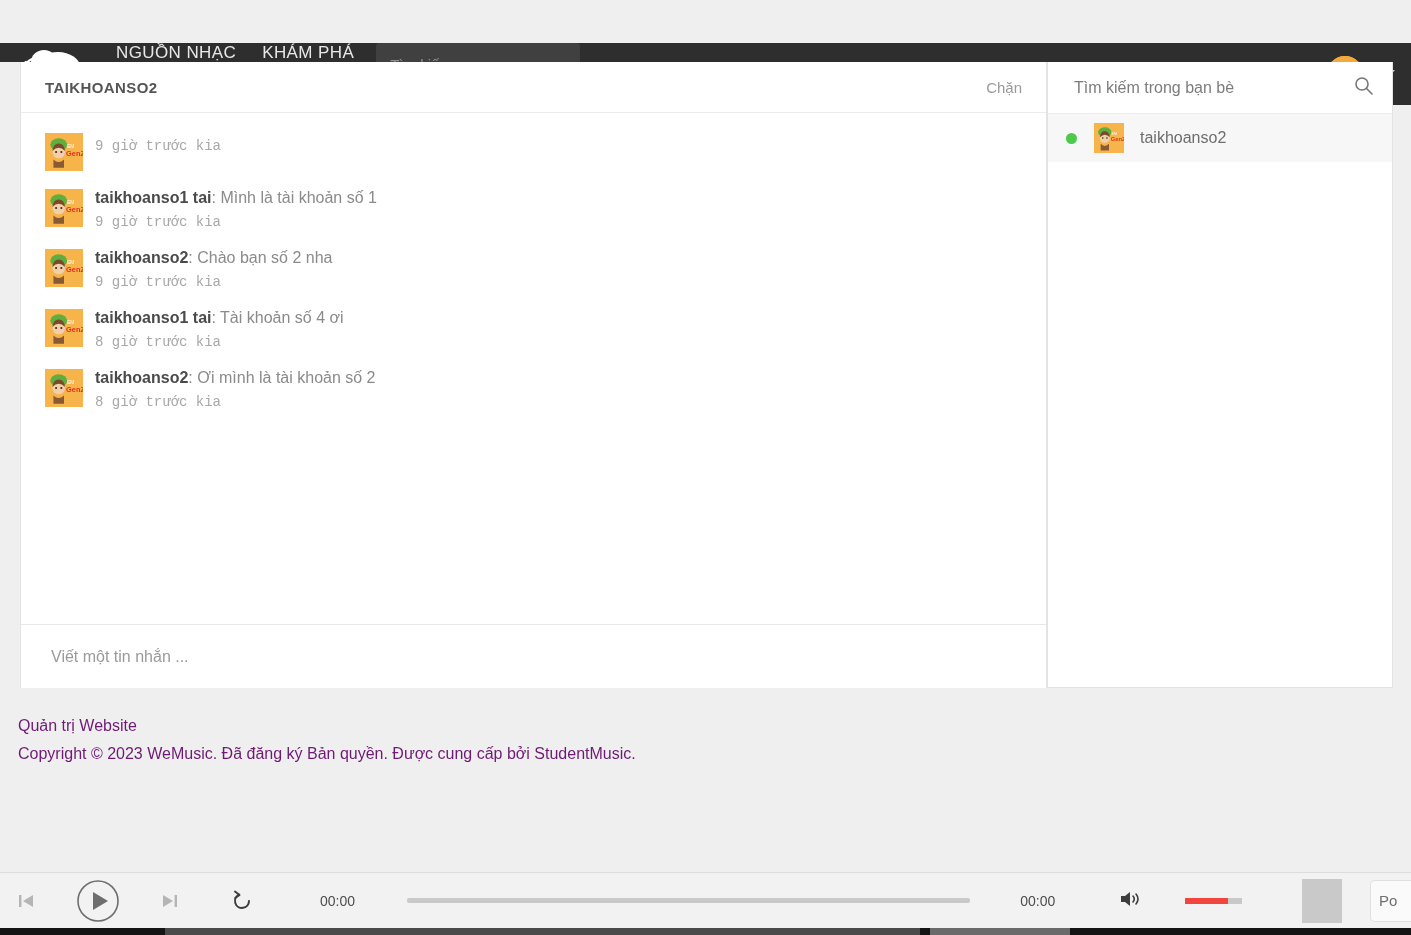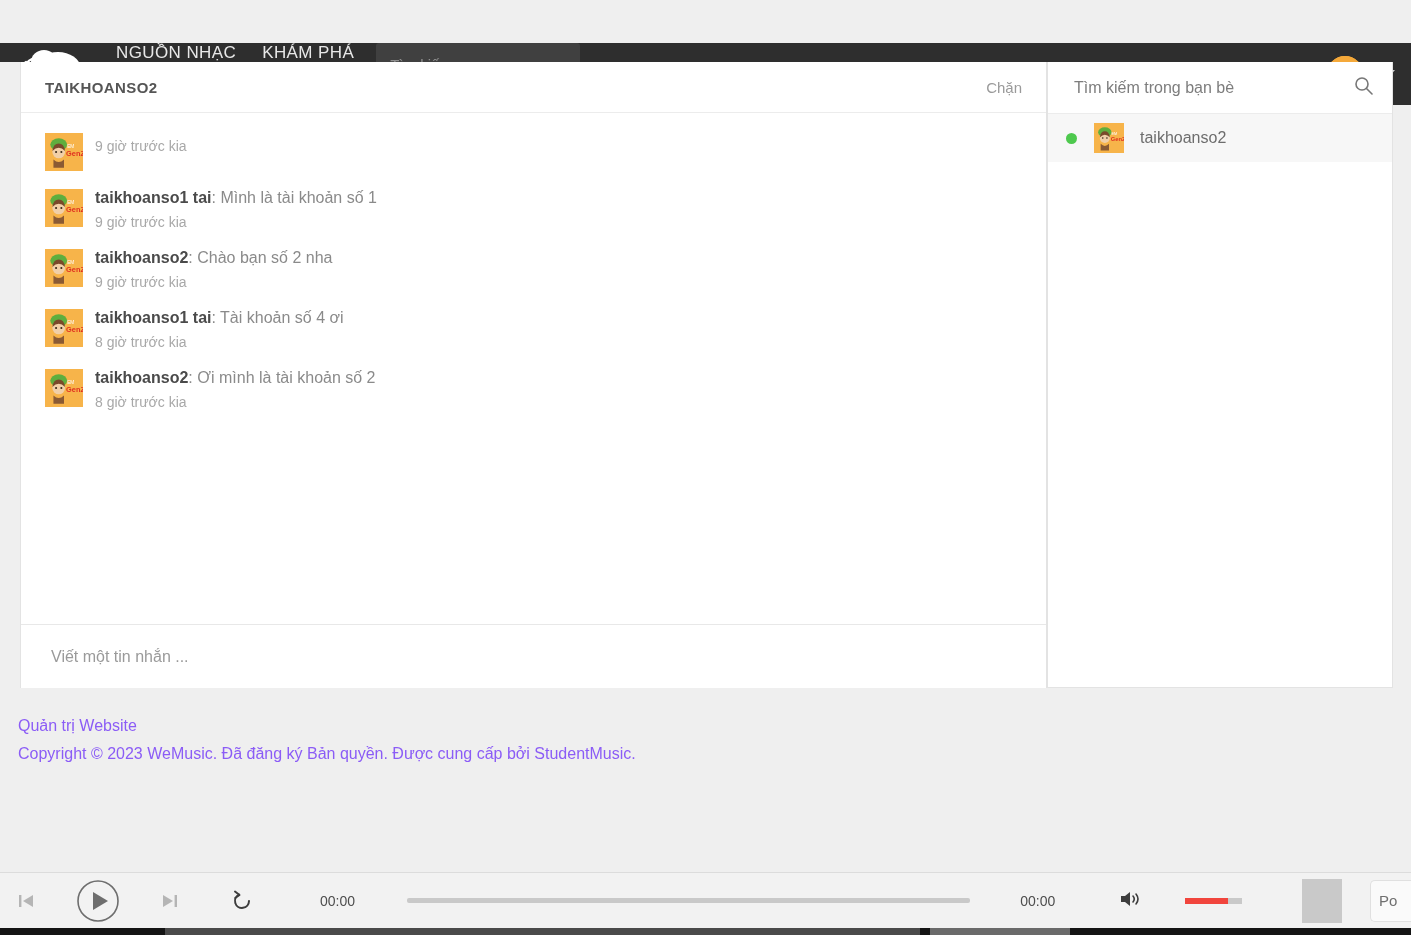--- a/index.html
+++ b/index.html
@@ -62,21 +62,21 @@
   }
   .msg-list { padding: 10px 0 0 0; }
   .msg-row { display: flex; padding: 8px 24px 8px 24px; }
   .msg-avatar {
     width: 38px; height: 38px; flex: 0 0 38px; background: #f7b44a; overflow: hidden;
     margin-right: 12px; margin-top: 2px;
   }
   .msg-body { padding-top: 1px; }
   .msg-line { font-size: 16px; color: #8a8a8a; line-height: 20px; }
   .msg-user { font-weight: bold; color: #4a4a4a; }
-  .msg-time { font-size: 14px; color: #a8a8a8; margin-top: 5px; line-height: 18px; }
+  .msg-time { font-size: 14px; color: #a8a8a8; margin-top: 5px; line-height: 18px; font-family: Liberation Mono, monospace; }
 
   .composer {
     position: absolute; bottom: 0; left: 0; width: 100%; height: 64px;
     border-top: 1px solid #e8e8e8; display: flex; align-items: center; padding: 0 30px;
     background: #fff;
   }
   .composer-input {
     width: 100%; border: none; outline: none; font-size: 16px; color: #9a9a9a;
     font-family: "Liberation Sans", sans-serif; background: transparent;
   }
@@ -98,21 +98,21 @@
   .friend-row {
     display: flex; align-items: center; height: 48px; padding: 0 18px 0 18px;
     background: #f7f7f7; cursor: pointer;
   }
   .online-dot { width: 11px; height: 11px; border-radius: 50%; background: #4ec94e; flex: 0 0 11px; }
   .friend-avatar { width: 30px; height: 30px; margin-left: 17px; background: #f7b44a; overflow: hidden; flex: 0 0 30px; }
   .friend-name { margin-left: 16px; font-size: 16px; color: #6d6d6d; }
 
   
   .footer { position: absolute; left: 0; top: 626px; width: 1411px; padding: 24px 0 0 18px; }
-  .footer-line { font-size: 16px; color: #8b5cf6; line-height: 28px; }
+  .footer-line { font-size: 16px; color: #701a75; line-height: 28px; }
 
   
   .player {
     position: absolute; left: 0; top: 872px; width: 1411px; height: 56px;
     background: #f2f2f2; border-top: 1px solid #dcdcdc;
     display: flex; align-items: center; gap: 28px;
   }
   .pl-btn { cursor: pointer; display: flex; align-items: center; justify-content: center; }
   .pl-prev { margin-left: 16px; }
   .pl-play { margin-left: 12px; }

